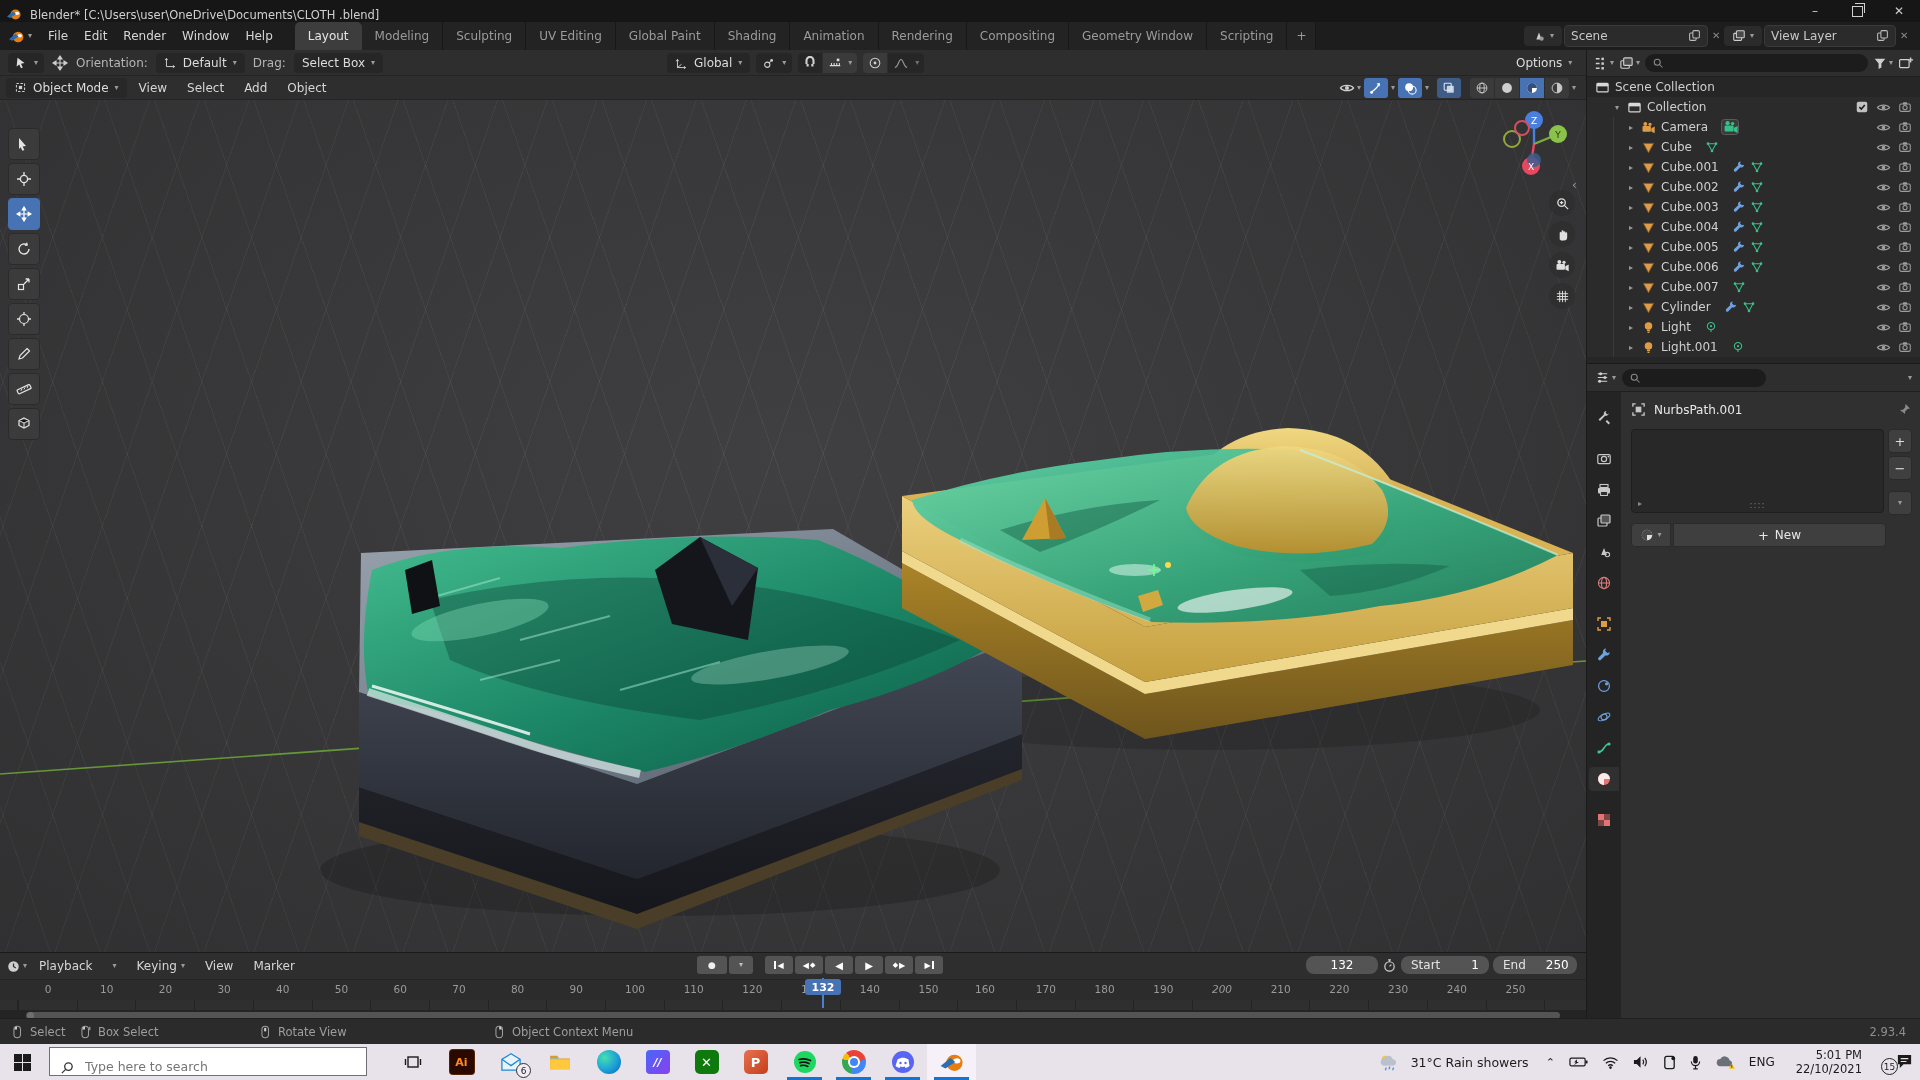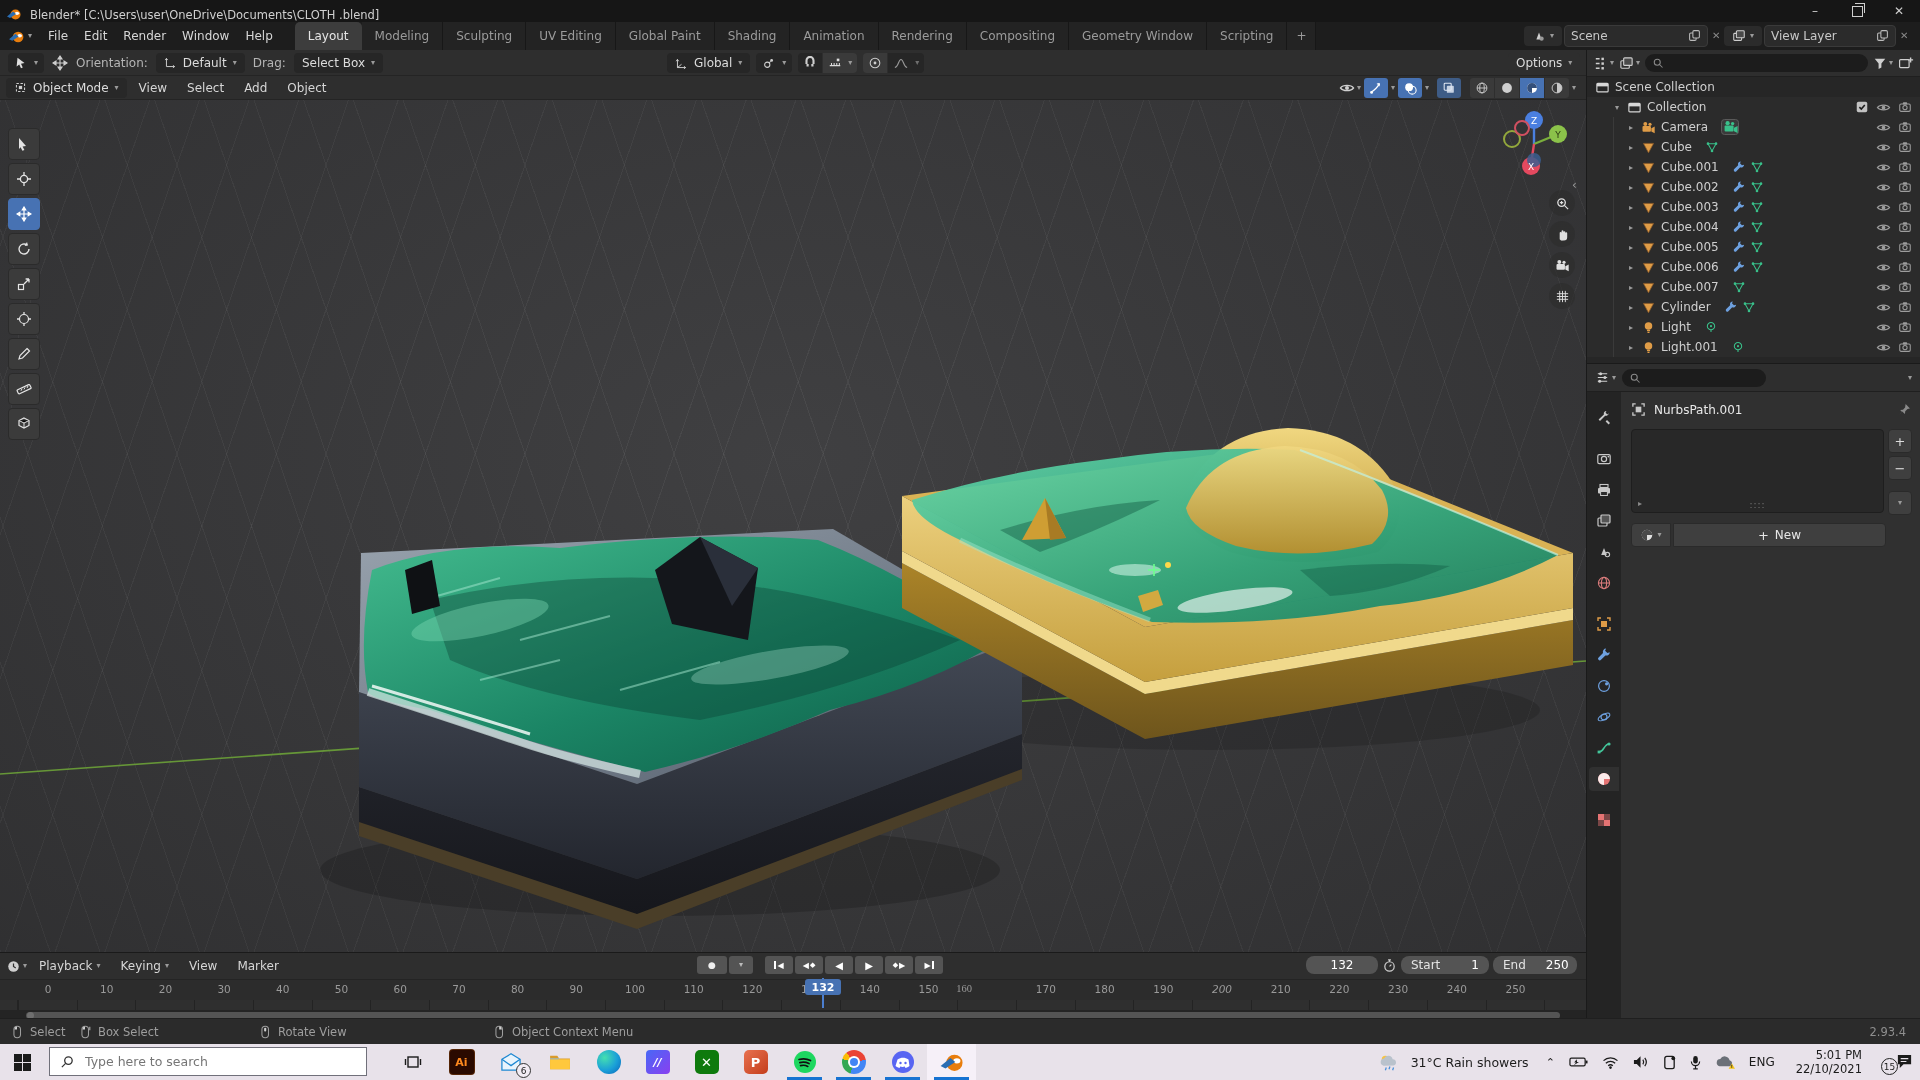--- a/index.html
+++ b/index.html
@@ -100,21 +100,21 @@
 #transport{position:absolute;left:697px;top:956px;display:flex;gap:2px;align-items:center}
 .tpill{height:18px;background:#545454;border-radius:3px;display:flex;align-items:center;justify-content:center;color:#fff;padding:0 6px;gap:1px}
 #tlfields{position:absolute;left:1306px;top:956px;display:flex;gap:4px;align-items:center}
 .vfield{height:18px;background:#545454;border-radius:8px;display:flex;align-items:center;color:#fff;padding:0 10px;gap:10px}
 .vfield .vl{color:#e3e3e3}
 
 #statusbar{left:0;top:1018px;width:1920px;height:26px;background:#2b2b2b;border-top:1px solid #1f1f1f;box-sizing:border-box;color:#9e9e9e;font-size:11.5px}
 .sitem{position:absolute;top:0;height:26px;display:flex;align-items:center;gap:6px}
 
 #taskbar{left:0;top:1044px;width:1920px;height:36px;background:#e8e2ea;color:#1b1b1b}
-#tsearch{position:absolute;left:49px;top:3px;width:318px;height:29px;background:#fff;border:1px solid #70707a;display:flex;align-items:center;gap:8px;padding:0 10px;box-sizing:border-box}
+#tsearch{position:absolute;left:49px;top:3px;width:318px;height:29px;background:#fff;border:1px solid #70707a;display:flex;align-items:flex-end;gap:8px;padding:0 10px;box-sizing:border-box}
 #tsearch input{border:none;outline:none;font-family:"DejaVu Sans",sans-serif;font-size:12.5px;width:240px;color:#222;background:transparent}
 #apps{position:absolute;left:388px;top:0;height:44px;display:flex}
 .tk{width:49px;height:36px;display:flex;align-items:center;justify-content:center;position:relative}
 .tk.run:after{content:"";position:absolute;left:7px;right:7px;bottom:0;height:3px;background:#1673d2}
 .tk.activeapp{background:#f6f0f8}
 .tile{width:24px;height:24px;border-radius:4px;display:flex;align-items:center;justify-content:center;font-weight:bold;color:#fff}
 #tray{position:absolute;right:0;top:0;height:36px;display:flex;align-items:center}
 .tico{margin:0 7px;display:flex;align-items:center;justify-content:center}
 #clockblk{text-align:right;font-size:11.5px;line-height:14px;margin:0 14px}
 .badge{position:absolute;width:13px;height:13px;border:1px solid #333;border-radius:50%;background:#f2ecf4;font-size:9px;display:flex;align-items:center;justify-content:center;color:#222}
@@ -1166,21 +1166,21 @@
   </div>
 
   <div id="timeline" class="abs">
     <div id="tlhead">
       <div class="flex" style="gap:2px">
         <svg class="ic" width="15" height="15" viewBox="0 0 16 16" style="color:#cfcfcf">
             <use href="#i-clock"></use>
           </svg>
         <span class="chev">▾</span>
       </div>
-      <div class="hmenu flex" style="gap:4px">
+      <div class="hmenu flex" style="gap:20px">
           <span>Playback</span>
           <span class="chev">▾</span>
         </div>
       <div class="hmenu flex" style="gap:4px">
           <span>Keying</span>
           <span class="chev">▾</span>
         </div>
       <div class="hmenu">View</div>
       <div class="hmenu">Marker</div>
     </div>
@@ -1194,21 +1194,21 @@
         <span class="tick" style="left: 400.2px;">60</span>
         <span class="tick" style="left: 458.9px;">70</span>
         <span class="tick" style="left: 517.6px;">80</span>
         <span class="tick" style="left: 576.3px;">90</span>
         <span class="tick" style="left: 635px;">100</span>
         <span class="tick" style="left: 693.7px;">110</span>
         <span class="tick" style="left: 752.4px;">120</span>
         <span class="tick" style="left: 811.1px;">130</span>
         <span class="tick" style="left: 869.8px;">140</span>
         <span class="tick" style="left: 928.5px;">150</span>
-        <span class="tick" style="left: 964px; font-family: Liberation Serif, serif;">160</span>
+        <span class="tick" style="left: 985px;">160</span>
         <span class="tick" style="left: 1045.9px;">170</span>
         <span class="tick" style="left: 1104.6px;">180</span>
         <span class="tick" style="left: 1163.3px;">190</span>
         <span class="tick" style="left: 1222px; font-style: italic;">200</span>
         <span class="tick" style="left: 1280.7px;">210</span>
         <span class="tick" style="left: 1339.4px;">220</span>
         <span class="tick" style="left: 1398.1px;">230</span>
         <span class="tick" style="left: 1456.8px;">240</span>
         <span class="tick" style="left: 1515.5px;">250</span>
       </div>

